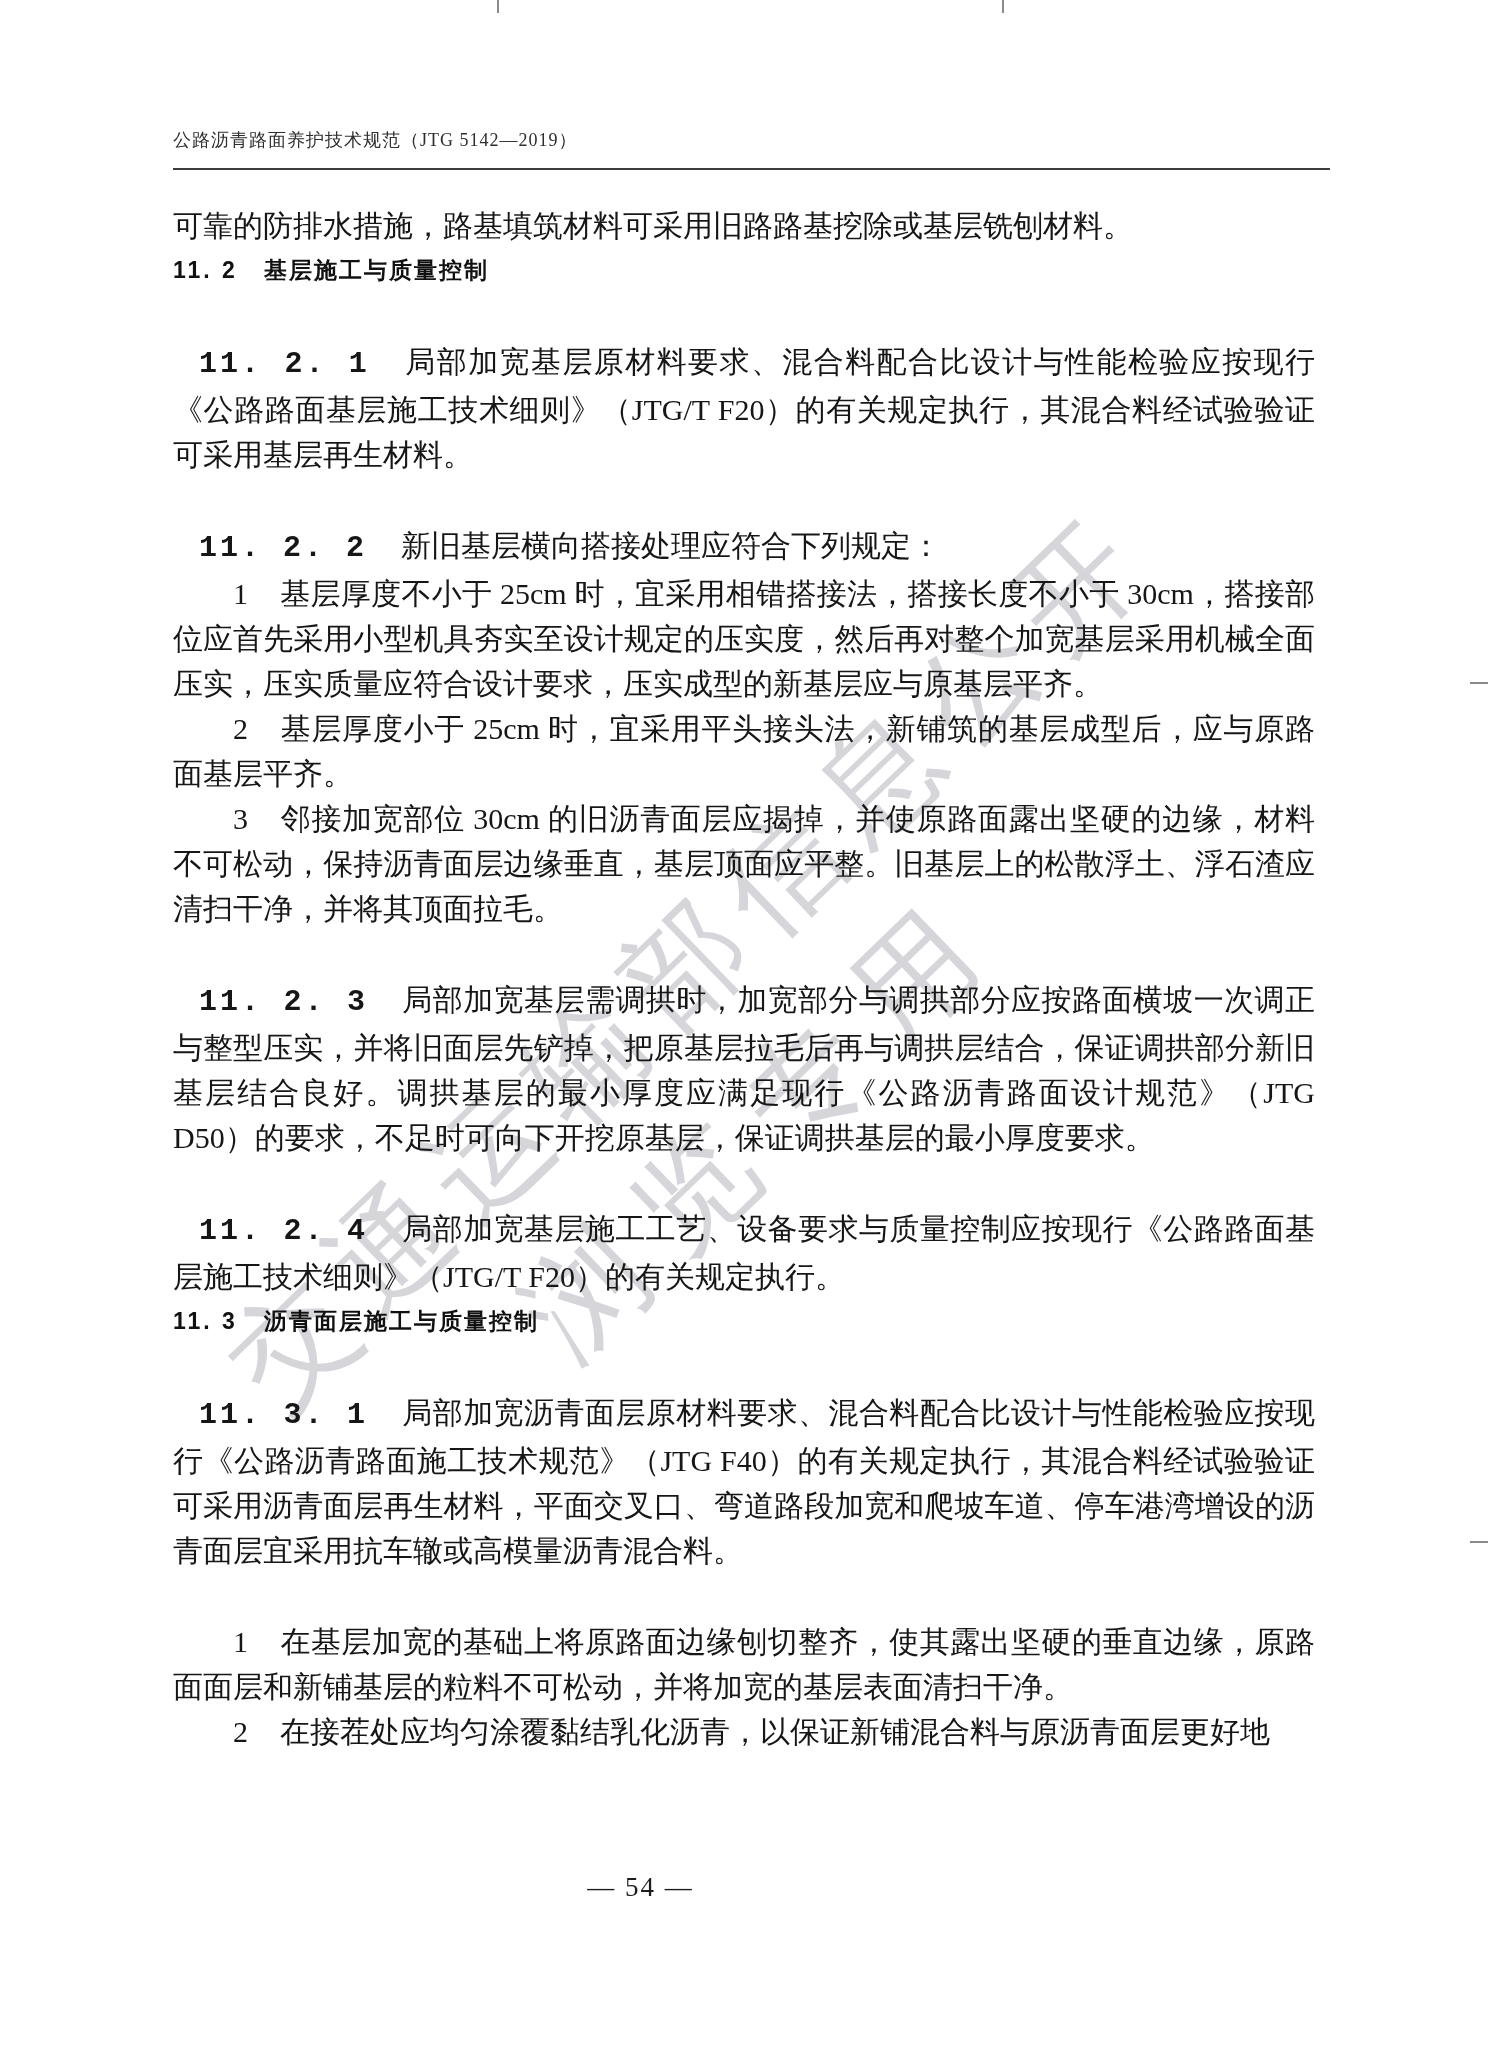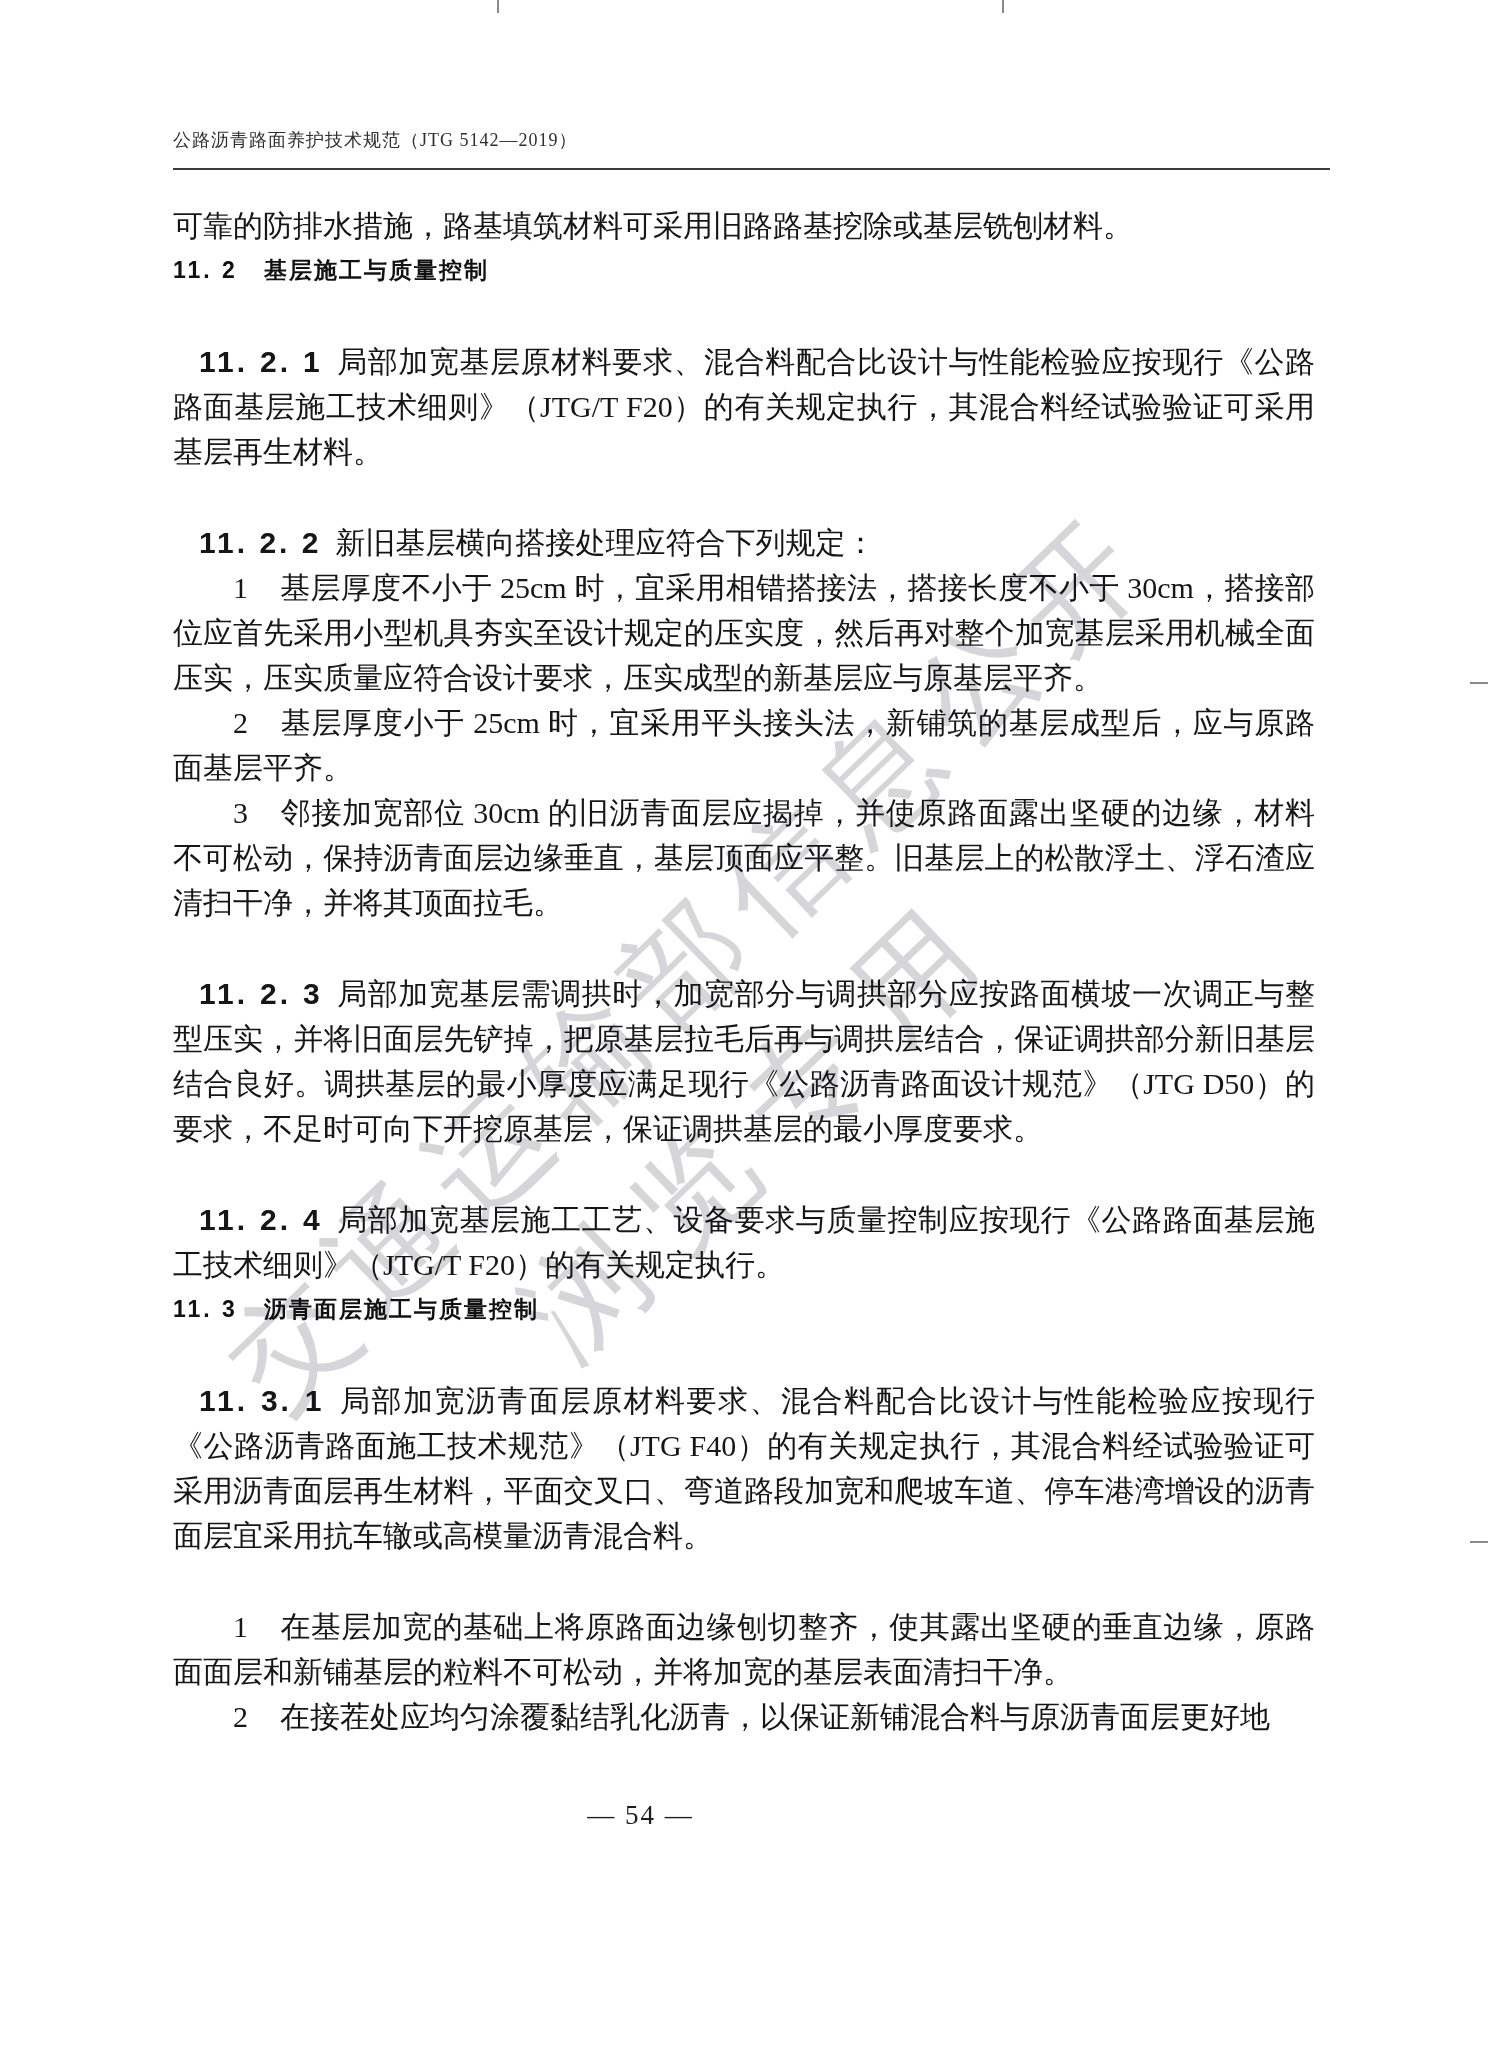--- a/index.html
+++ b/index.html
@@ -32,28 +32,28 @@
   .section-heading{
     margin-top:50px;
     font-family:"Liberation Sans","DejaVu Sans",sans-serif;
     font-weight:bold;font-size:23px;line-height:45px;
     letter-spacing:2px;color:#111;text-align:left;
   }
   .section-heading .sec-num{letter-spacing:3px;margin-right:26px;}
   .clause{margin-top:46px;}
   .clause-para{text-indent:26px;}
   .clause-num{
-    font-weight:bold;letter-spacing:3px;margin-right:14px;
-    font-family:Liberation Sans, sans-serif;
+    font-weight:bold;letter-spacing:3px;margin-right:34px;
+    font-family:Liberation Mono, monospace;
   }
   .item-para{text-indent:60px;}
   .item-num{margin-right:32px;}
   
   .doc-footer{
-    position:absolute;left:0;top:1800px;width:1281px;
+    position:absolute;left:0;top:1872px;width:1281px;
     text-align:center;font-size:27px;letter-spacing:2px;color:#1c1c1c;
   }
   
   .watermark{
     position:absolute;left:155px;top:915px;width:1100px;
     transform:rotate(-44deg);transform-origin:50% 50%;
     text-align:center;color:#a9a9b2;opacity:.48;
     pointer-events:none;user-select:none;
   }
   .watermark .wm-line1{

